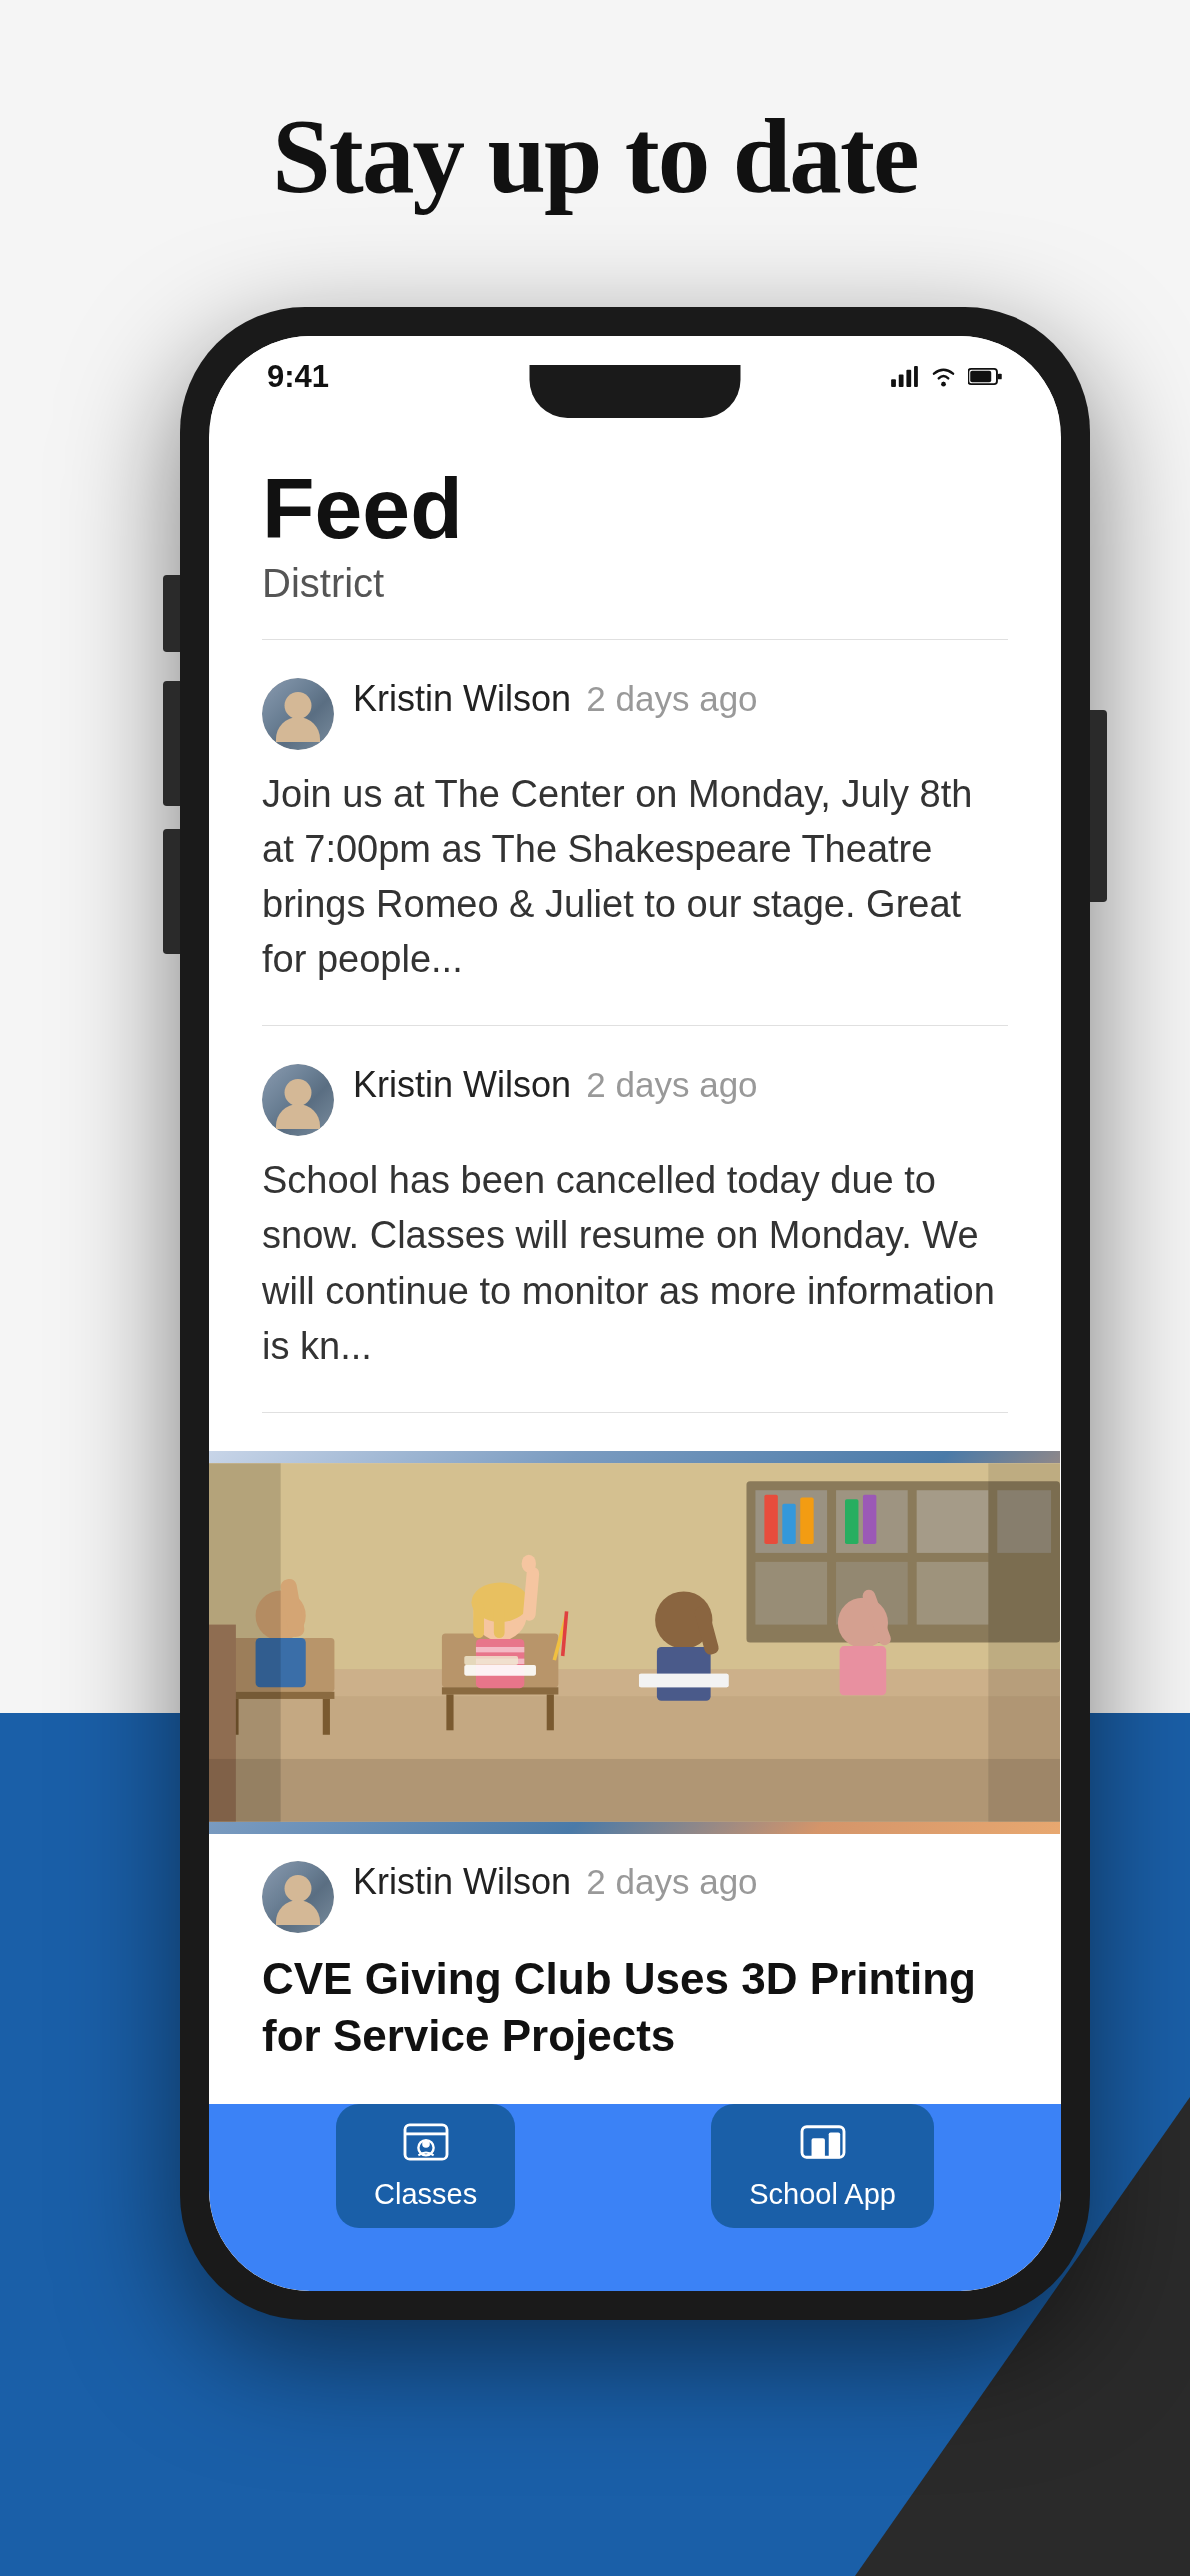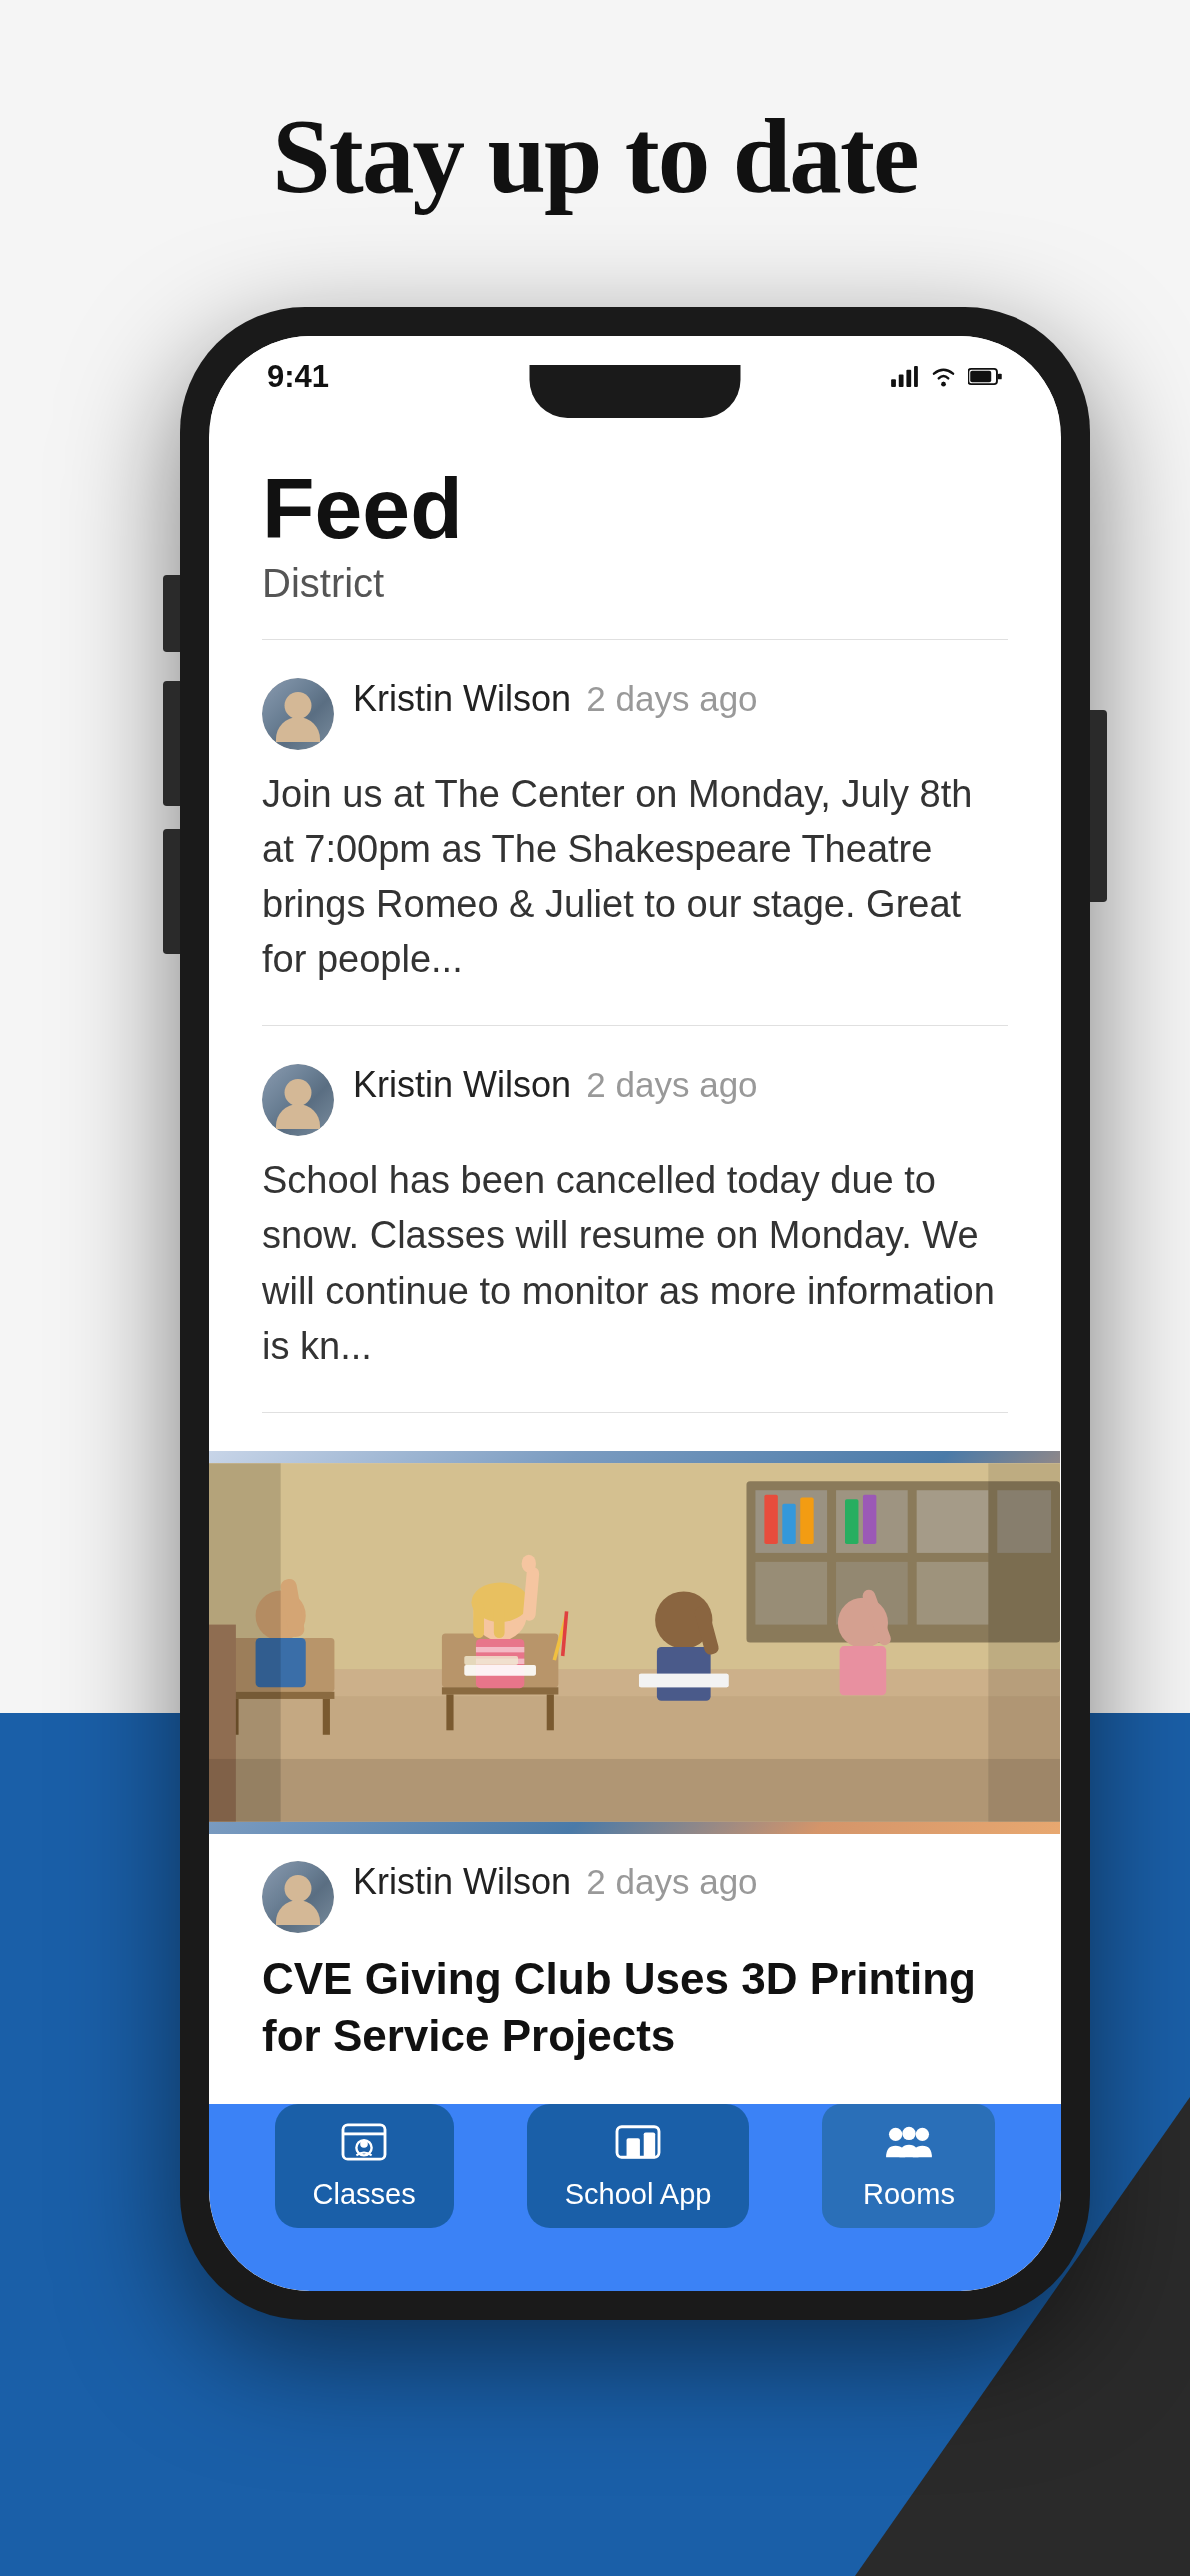--- a/index.html
+++ b/index.html
@@ -563,35 +563,19 @@
               <svg width="50" height="42" viewBox="0 0 52 44" fill="none" xmlns="http://www.w3.org/2000/svg">
                 <rect x="4" y="6" width="44" height="32" rx="5" stroke="white" stroke-width="3" fill="none"></rect>
                 <rect x="14" y="18" width="14" height="20" rx="2" fill="white"></rect>
                 <rect x="32" y="12" width="12" height="26" rx="2" fill="white"></rect>
                 <path d="M8 38 L44 38" stroke="white" stroke-width="2"></path>
               </svg>
             </div>
             <span class="tab-label">School App</span>
           </div>
 
-          <div class="tab-item active">
-            <div class="tab-icon">
-              <svg width="54" height="42" viewBox="0 0 56 44" fill="none" xmlns="http://www.w3.org/2000/svg">
-
-                <circle cx="14" cy="14" r="7" fill="white"></circle>
-                <path d="M4 38 Q4 26 14 26 Q24 26 24 38" fill="white"></path>
-
-                <circle cx="28" cy="13" r="7" fill="white"></circle>
-                <path d="M18 38 Q18 25 28 25 Q38 25 38 38" fill="white"></path>
-
-                <circle cx="42" cy="14" r="7" fill="white"></circle>
-                <path d="M32 38 Q32 26 42 26 Q52 26 52 38" fill="white"></path>
-              </svg>
-            </div>
-            <span class="tab-label">Rooms</span>
-          </div>
 
         </div>
       </div>
     </div>
   </div>
 </div>
 
 
 </body></html>

